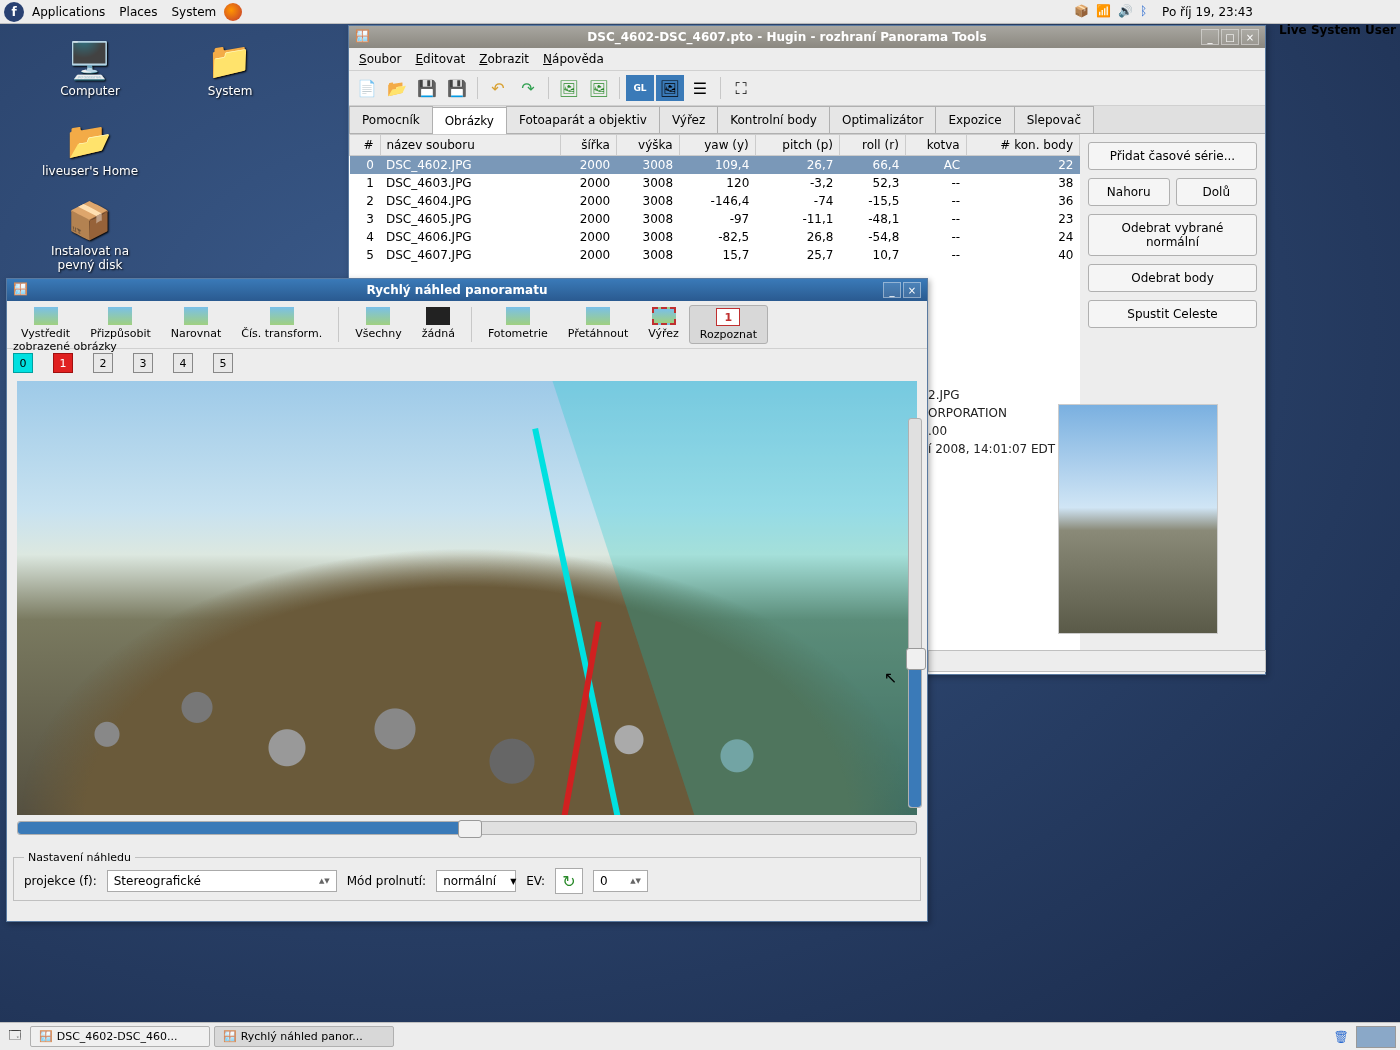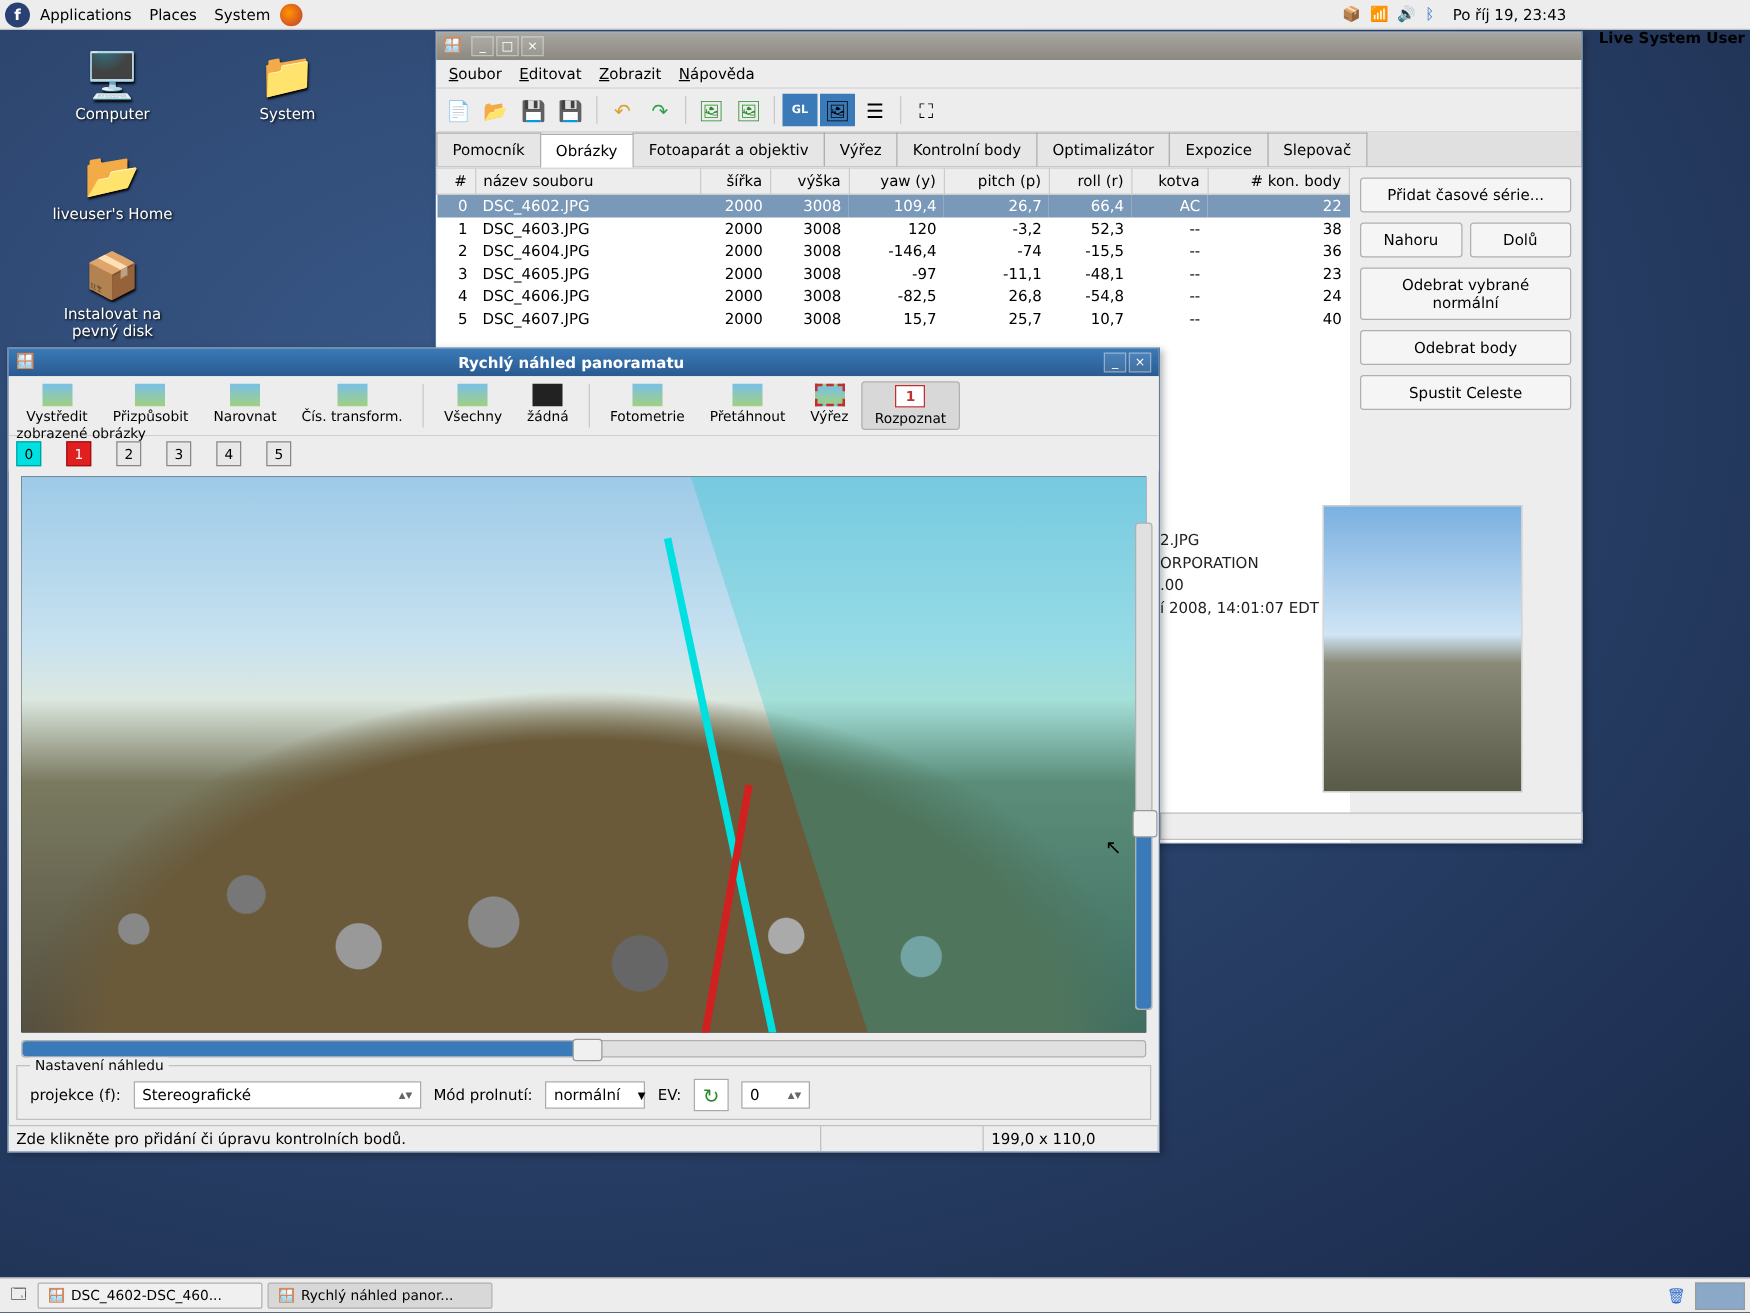--- a/index.html
+++ b/index.html
@@ -64,36 +64,36 @@
 .pv-btn .ic { width: 24px; height: 18px; }
 .pv-sep { width: 1px; background: #c8c8c8; margin: 2px 6px; }
 .img-chips { padding: 4px 6px; background: #ededed; display: flex; gap: 20px; align-items: center; }
 .chip { width: 20px; height: 20px; border: 1px solid #888; display: flex; align-items: center; justify-content: center; background: #e8e8e8; font-size: 11px; }
 .chip.c0 { background: #00e0e0; border-color: #00a0a0; }
 .chip.c1 { background: #e02020; border-color: #a01010; color: #fff; }
 .pano-canvas { flex: 1; margin: 4px 10px; position: relative; background: #000; overflow: hidden; }
 .pv-slider { margin: 2px 10px; height: 14px; background: #e0e0e0; border: 1px solid #b0b0b0; border-radius: 3px; position: relative; }
 .pv-slider .fill { position: absolute; left: 0; top: 0; bottom: 0; width: 50%; background: #3a7ab8; border-radius: 3px 0 0 3px; }
 .pv-slider .thumb { position: absolute; left: 49%; top: -2px; width: 24px; height: 18px; background: #f0f0f0; border: 1px solid #999; border-radius: 3px; }
-.pv-settings { background: #ededed; padding: 6px 10px; border: 1px solid #c0c0c0; margin: 4px 6px; }
+.pv-settings { background: #ededed; padding: 6px 10px; border: 1px solid #c0c0c0; margin: 20px 6px; }
 .pv-settings-title { position: relative; top: -14px; background: #ededed; display: inline-block; padding: 0 4px; font-size: 11px; }
 .pv-settings-row { display: flex; gap: 10px; align-items: center; margin-top: -10px; }
 .sel-box { background: #fff; border: 1px solid #aaa; padding: 3px 6px; display: flex; align-items: center; gap: 14px; min-width: 140px; justify-content: space-between; }
 .statusbar { display: flex; background: #ededed; border-top: 1px solid #c0c0c0; font-size: 12px; }
 .statusbar .sb-cell { padding: 3px 6px; border-right: 1px solid #c0c0c0; }
 .statusbar .sb-cell.flex { flex: 1; }
 
 
 .bottom-bar { position: absolute; bottom: 0; left: 0; right: 0; height: 28px; background: #ededed; border-top: 1px solid #c0c0c0; display: flex; align-items: center; padding: 0 4px; gap: 4px; }
 .task-btn { padding: 3px 8px; border: 1px solid #b0b0b0; background: #f0f0f0; border-radius: 2px; display: flex; align-items: center; gap: 4px; font-size: 11px; width: 180px; }
 .task-btn.active { background: #d8d8d8; }
 .bb-icon { width: 22px; height: 22px; display: flex; align-items: center; justify-content: center; }
 
 
-.details { position: absolute; left: 928px; top: 423px; font-size: 12px; line-height: 18px; color: #222; }
+.details { position: absolute; left: 928px; top: 386px; font-size: 12px; line-height: 18px; color: #222; }
 .thumb { position: absolute; left: 1058px; top: 404px; width: 160px; height: 230px; background: linear-gradient(to bottom, #7ab0e0 0%, #d0e5f5 45%, #8a8a78 55%, #5a5a48 100%); border: 1px solid #ccc; }
 
 
 .sky { position: absolute; inset: 0; background: linear-gradient(to bottom, #9ecae8 0%, #c8e2f0 30%, #dce8e0 40%, #7a7a60 55%, #555040 100%); }
 .overlay-cyan { position: absolute; top: 0; right: 0; width: 45%; height: 100%; background: rgba(0,200,200,.25); clip-path: polygon(10% 0, 100% 0, 100% 100%, 45% 100%); }
 .line-cyan { position: absolute; left: 62%; top: 10%; width: 6px; height: 95%; background: #00e0e0; transform: rotate(-12deg); }
 .line-red { position: absolute; left: 62%; top: 55%; width: 6px; height: 55%; background: #d02020; transform: rotate(10deg); }
 .rocks { position: absolute; left: 0; right: 0; top: 38%; bottom: 0; background:
   radial-gradient(circle at 10% 70%, #888 0 12px, transparent 13px),
   radial-gradient(circle at 20% 60%, #777 0 15px, transparent 16px),
@@ -144,20 +144,21 @@
   <div>liveuser's Home</div>
 </div>
 <div class="desktop-icon" style="left:40px; top:200px;">
   <div class="glyph">📦</div>
   <div>Instalovat na pevný disk</div>
 </div>
 
 <div class="window" style="left:348px; top:25px; width:918px; height:650px;">
   <div class="titlebar">
     <span class="tb-icon">🪟</span>
+    <span class="title">DSC_4602-DSC_4607.pto - Hugin - rozhraní Panorama Tools</span>
     <span class="wbtn">_</span>
     <span class="wbtn">□</span>
     <span class="wbtn">×</span>
   </div>
   <div class="menubar">
     <span class="m"><u>S</u><span>oubor</span></span>
     <span class="m"><u>E</u>ditovat</span>
     <span class="m"><u>Z</u>obrazit</span>
     <span class="m"><u>N</u>ápověda</span>
   </div>
@@ -382,25 +383,20 @@
           <span style="font-size:8px;">▼</span>
       </div>
       <span>EV:</span>
       <div class="tbtn" style="border:1px solid #aaa;background:#fff;color:#2a8a2a;">↻</div>
       <div class="sel-box" style="width:55px; min-width:55px;">
         <span>0</span>
           <span class="updown">▲▼</span>
       </div>
     </div>
   </div>
-  <div class="statusbar">
-    <div class="sb-cell flex">Zde klikněte pro přidání či úpravu kontrolních bodů.</div>
-    <div class="sb-cell" style="width:130px;"></div>
-    <div class="sb-cell" style="width:140px;">199,0 x 110,0</div>
-  </div>
 </div>
 
 <div style="position:absolute; left:908px; top:418px; width:14px; height:390px; background:#e0e0e0; border:1px solid #b0b0b0; border-radius:3px;">
   <div style="position:absolute; left:0; top:60%; right:0; bottom:0; background:#3a7ab8; border-radius:0 0 3px 3px;"></div>
   <div style="position:absolute; left:-3px; top:59%; width:20px; height:22px; background:#f0f0f0; border:1px solid #999; border-radius:3px;"></div>
 </div>
 
 <div style="position:absolute; left:884px; top:668px; font-size:16px; color:#000;">↖</div>
 
 <div class="bottom-bar">

